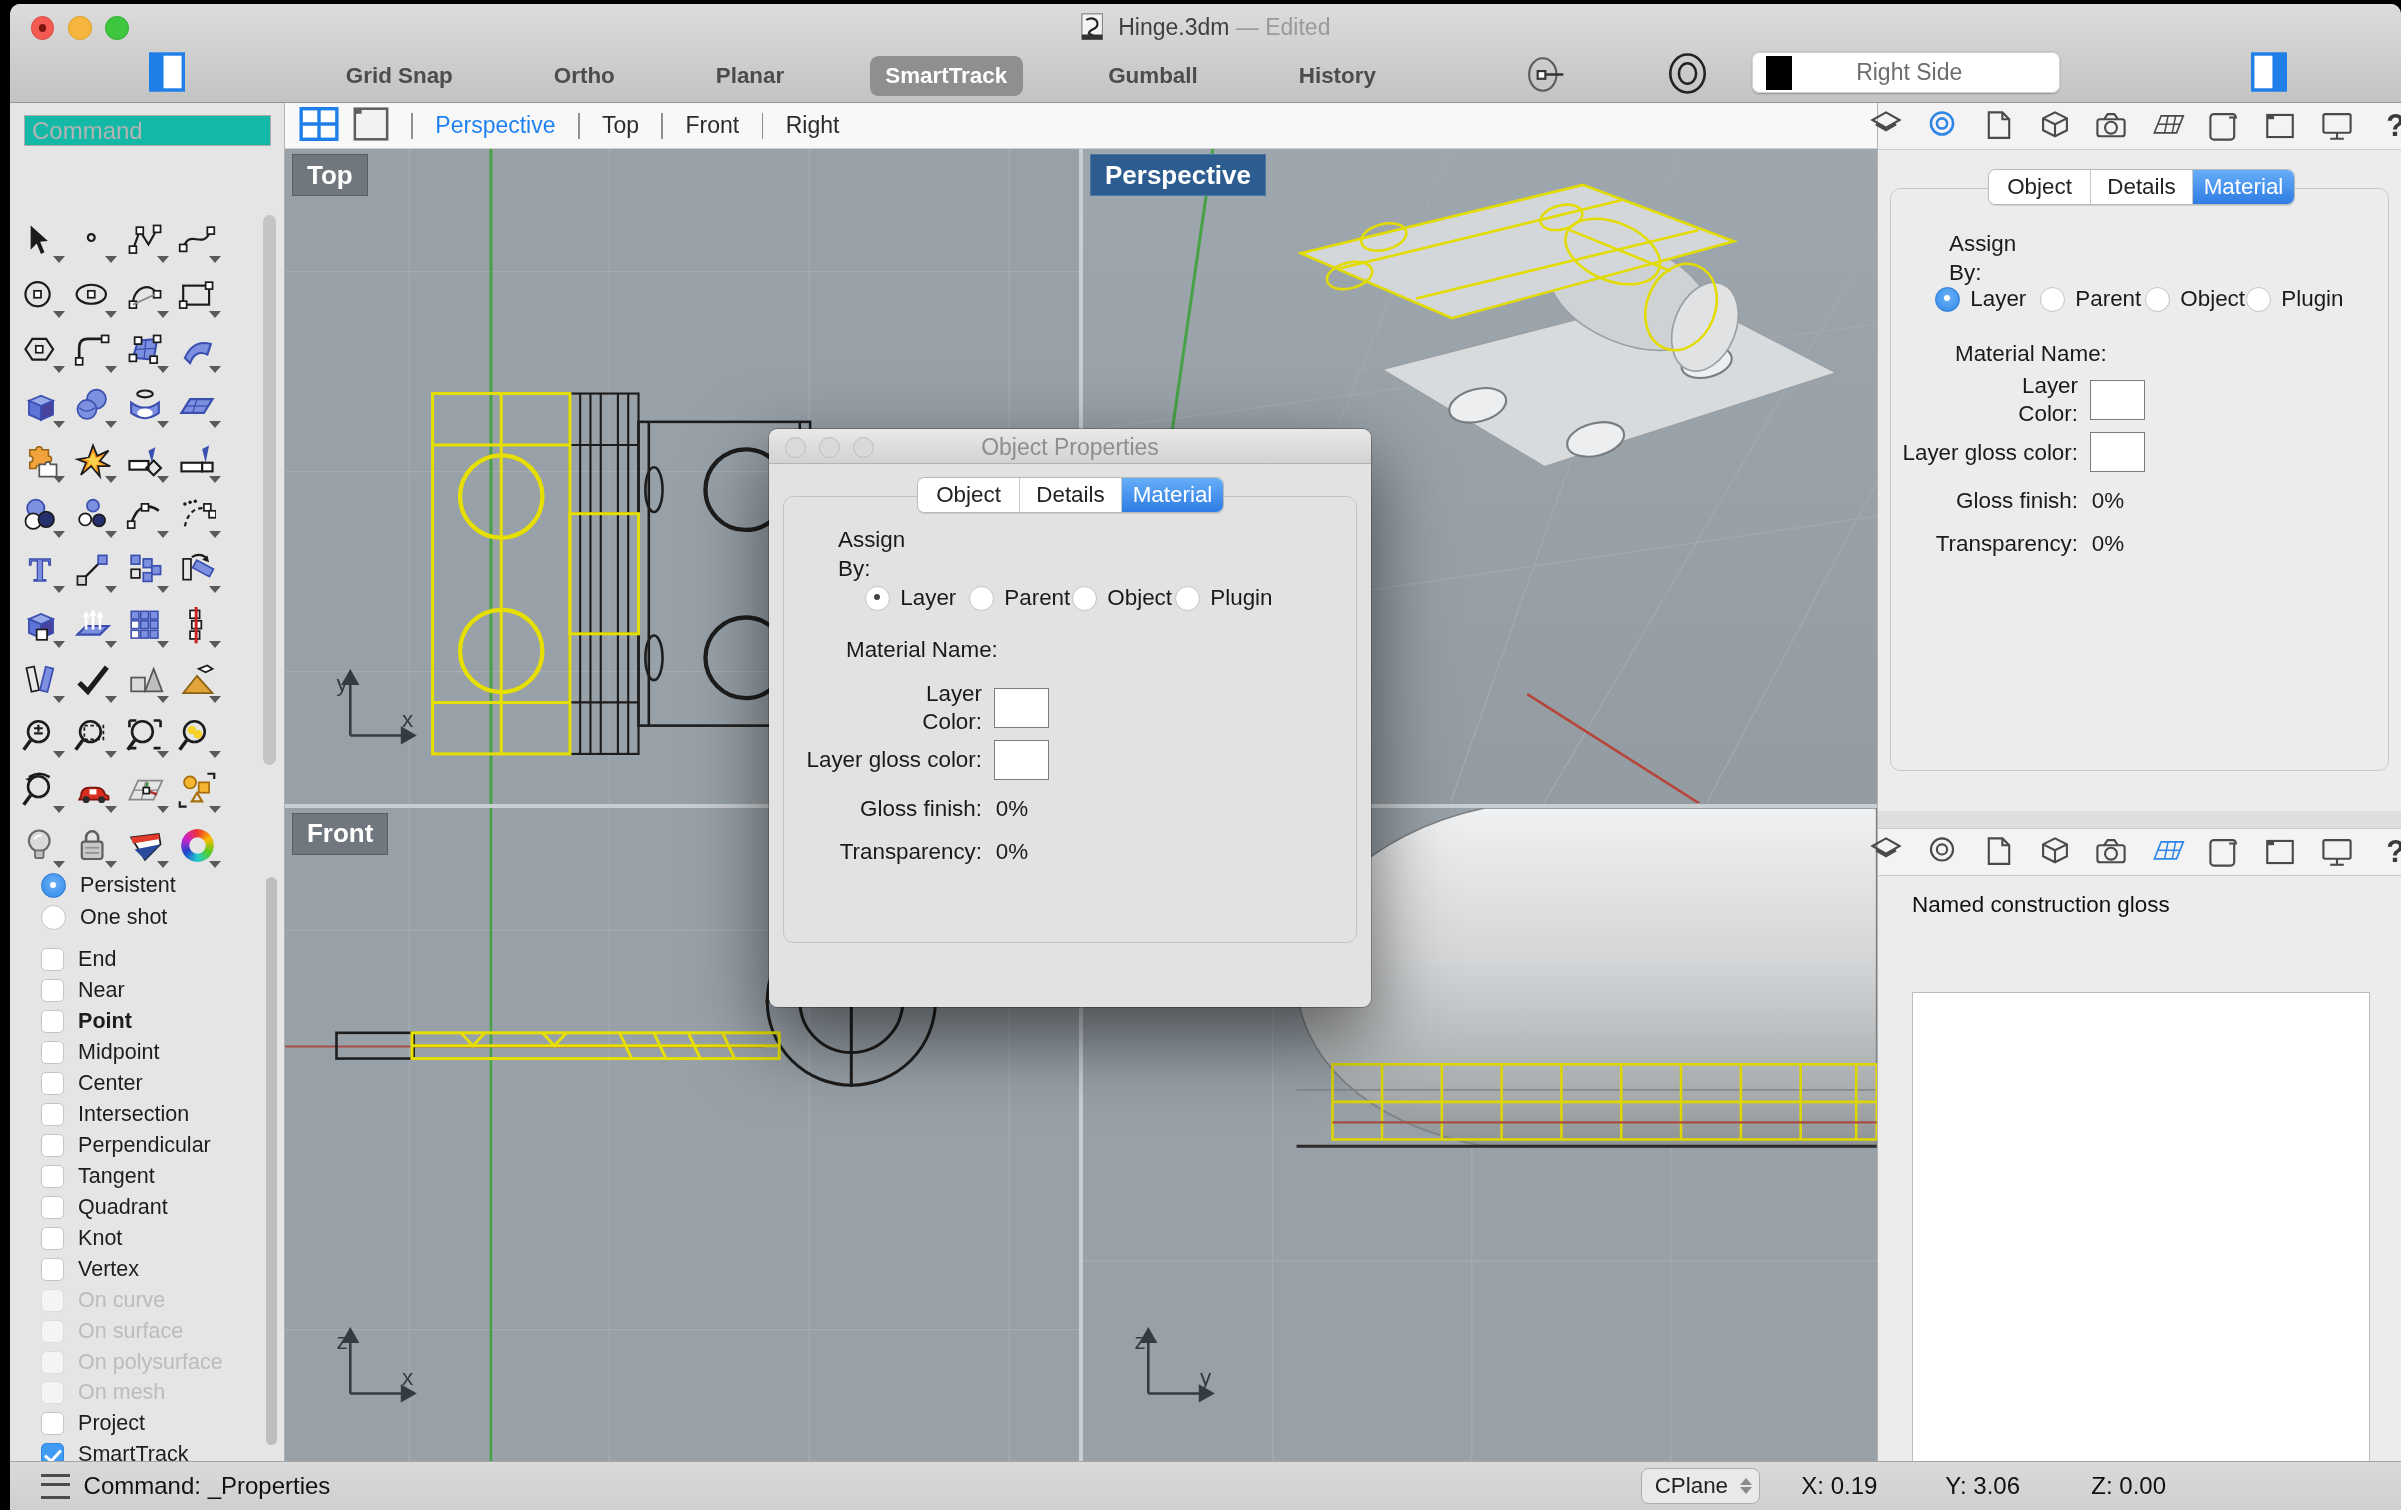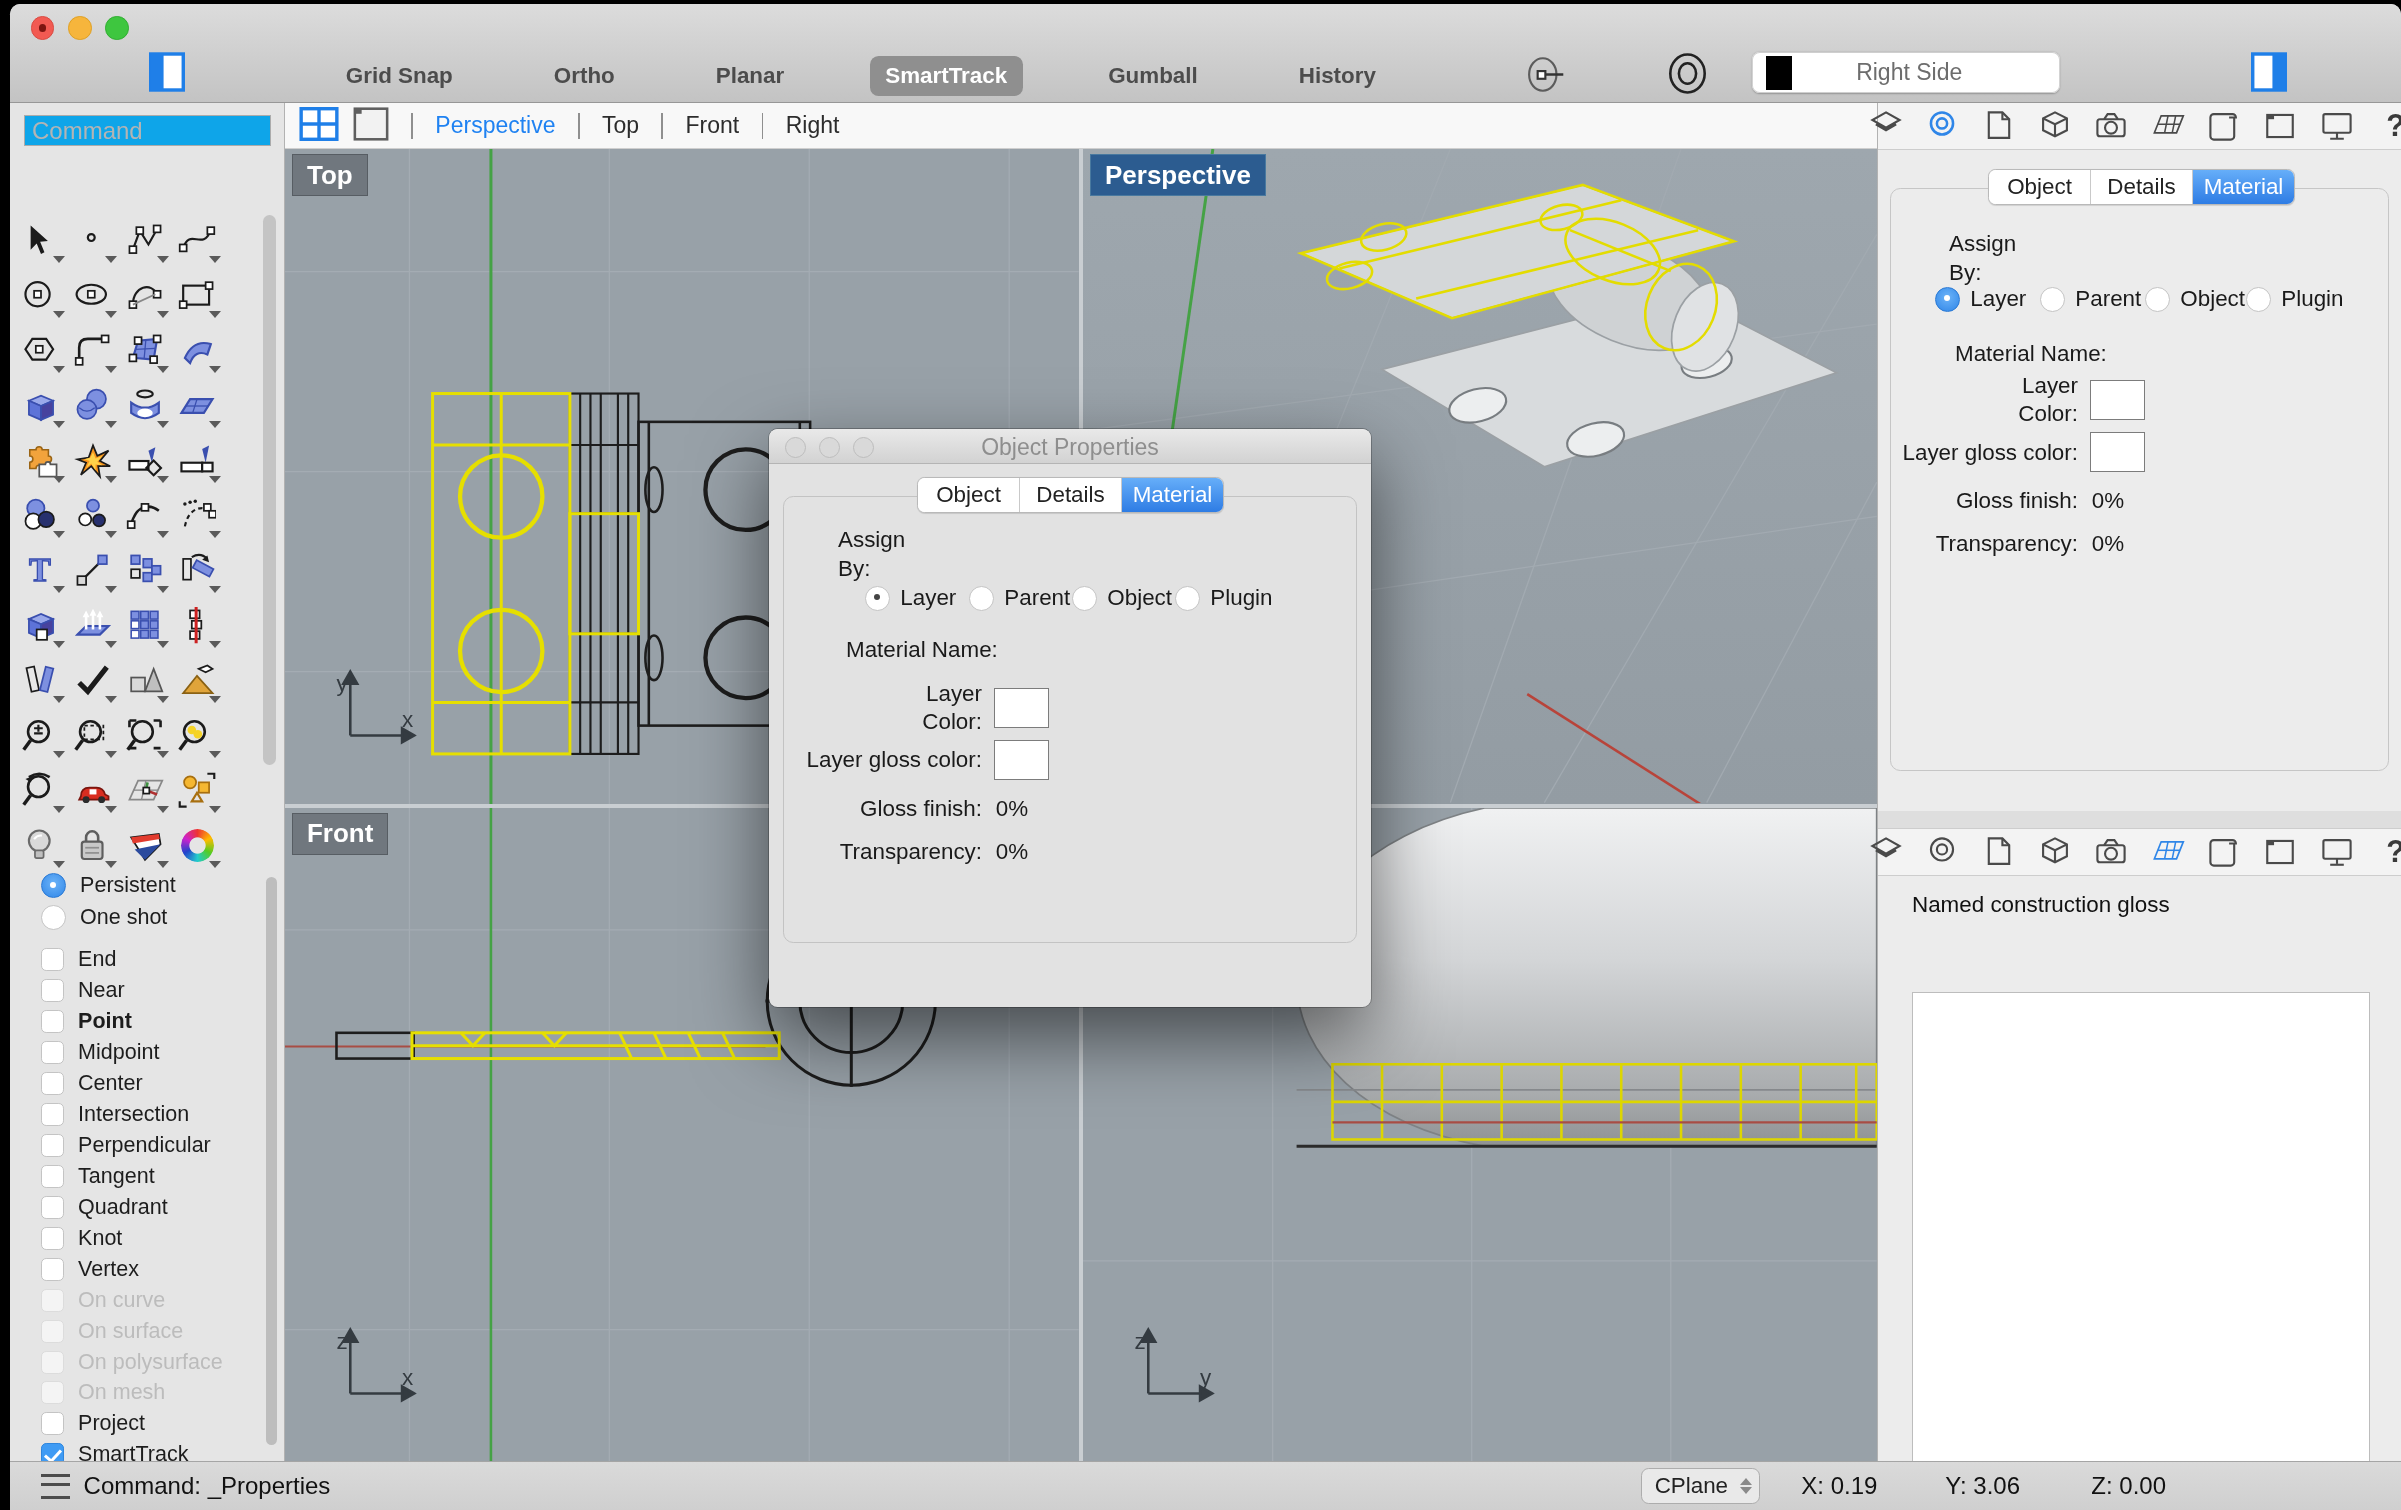--- a/index.html
+++ b/index.html
@@ -27,21 +27,21 @@
                border-radius:7.7px;box-shadow:0 0.9px 1.7px rgba(0,0,0,.25), inset 0 0 0 0.9px #cfcfcf;
                display:flex;align-items:center;}
   .layer-swatch{width:26px;height:34px;background:#000;margin-left:13.8px;}
   .layer-name{flex:1;text-align:center;font-size:23px;color:#6d6d6d;margin-right:34px;}
   
   .content{position:absolute;left:0;right:0;top:99px;bottom:48px;display:flex;}
   .left-panel{width:274px;background:#e5e5e5;border-right:0.9px solid #b2b2b2;position:relative;flex:none;}
   .center-col{flex:1;display:flex;flex-direction:column;min-width:0;}
   .right-panel{width:523px;background:#ececec;border-left:0.9px solid #b2b2b2;position:relative;flex:none;}
   
-  .cmd-input{position:absolute;left:13.8px;top:12px;width:231px;height:29px;background:#0ea5e9;
+  .cmd-input{position:absolute;left:13.8px;top:12px;width:231px;height:29px;background:#14b8a6;
              border:1.7px solid #ababab;font-size:24px;color:#333;padding:0 6.9px;}
   .cmd-input::placeholder{color:#b4b4b4;}
   .tools-grid{position:absolute;left:5.2px;top:110px;width:215px;height:661px;overflow:hidden;
               display:grid;grid-template-columns:repeat(4,52px);grid-auto-rows:55px;}
   .tool-cell{position:relative;display:flex;align-items:center;justify-content:center;}
   .tool-cell:after{content:"";position:absolute;right:2.6px;bottom:5.2px;border-left:6px solid transparent;
                    border-right:6px solid transparent;border-top:7.7px solid #5a5a5a;}
   .pal-scroll{position:absolute;right:8.6px;top:112px;width:13px;height:550px;background:#c4c4c4;border-radius:6.9px;}
   .osnap{position:absolute;left:0;top:767px;right:0;}
   .osnap-row{position:absolute;left:31px;display:flex;align-items:center;height:31px;}
@@ -132,20 +132,31 @@
 <body>
 
 <div class="window">
 
   <div class="header">
     <div class="traffic">
       <div class="tl red"></div>
       <div class="tl yellow"></div>
       <div class="tl green"></div>
     </div>
+    <div class="win-title">
+      <span class="doc-icon">
+        <svg width="22.4" height="27.5" viewBox="0 0 26 32">
+            <rect x="1" y="1" width="24" height="30" fill="#f4f4f4" stroke="#8a8a8a" stroke-width="1.5"></rect>
+            <path d="M6 8 C14 4 20 8 19 14 C18 20 10 18 9 24 L14 26" stroke="#222" stroke-width="2.5" fill="none"></path>
+            <rect x="1" y="25" width="24" height="6" fill="#333"></rect>
+          </svg>
+      </span>
+      <span>Hinge.3dm</span>
+      <span class="suffix"> <span>— Edited</span></span>
+    </div>
     <span class="side-toggle" style="left:139px">
       <svg width="36" height="40" viewBox="0 0 42 46">
           <rect x="2" y="2" width="38" height="42" fill="#fff" stroke="#1f7fe8" stroke-width="4"></rect>
           <rect x="2" y="2" width="15" height="42" fill="#1f7fe8"></rect>
         </svg>
     </span>
     <div class="toolbar-row" style="padding-left:320px;gap:70px;" id="toolbar-toggles">
         <div class="tb-toggle">Grid Snap</div>
         <div class="tb-toggle">Ortho</div>
         <div class="tb-toggle">Planar</div>

